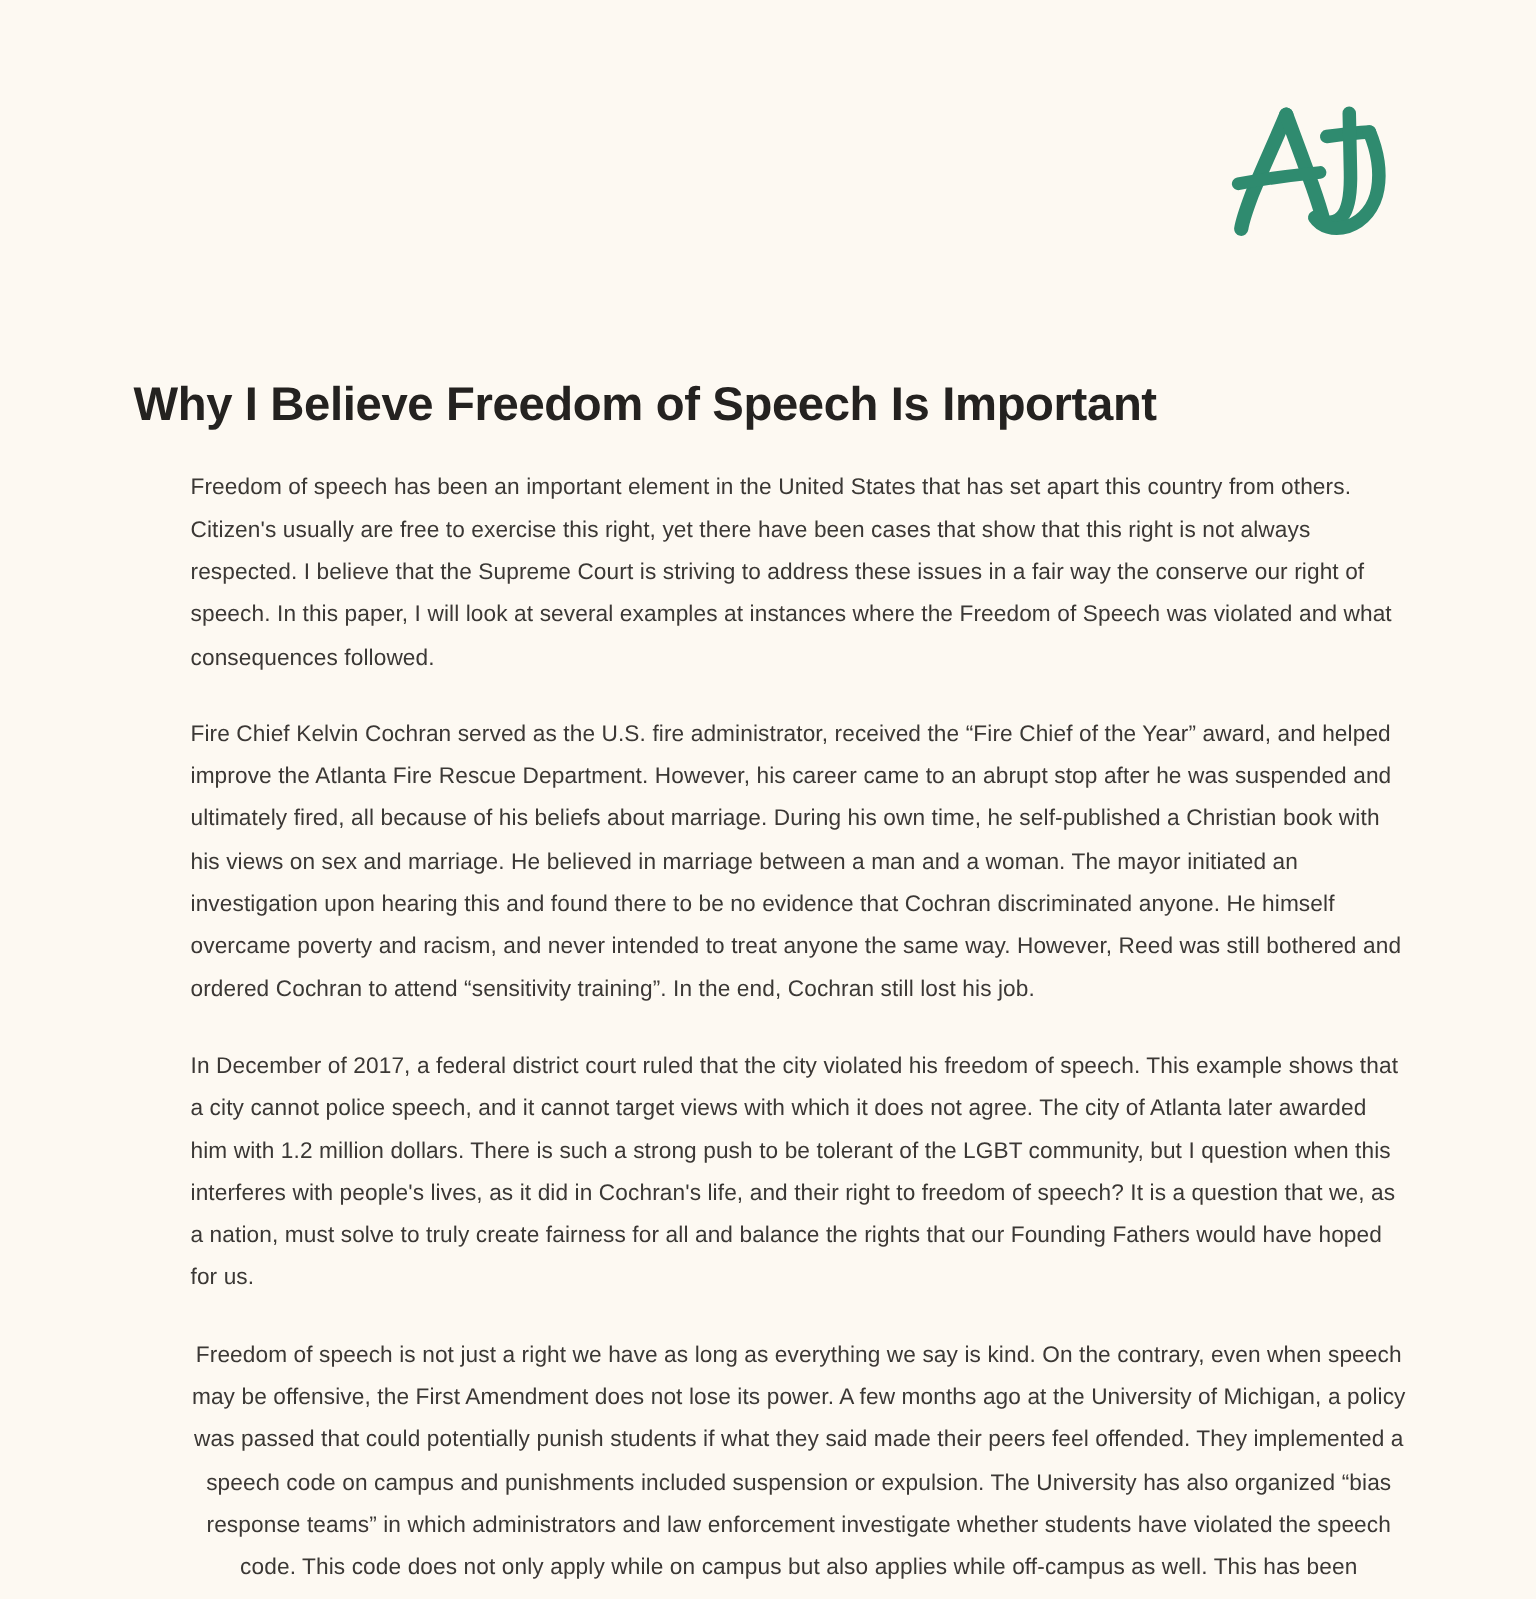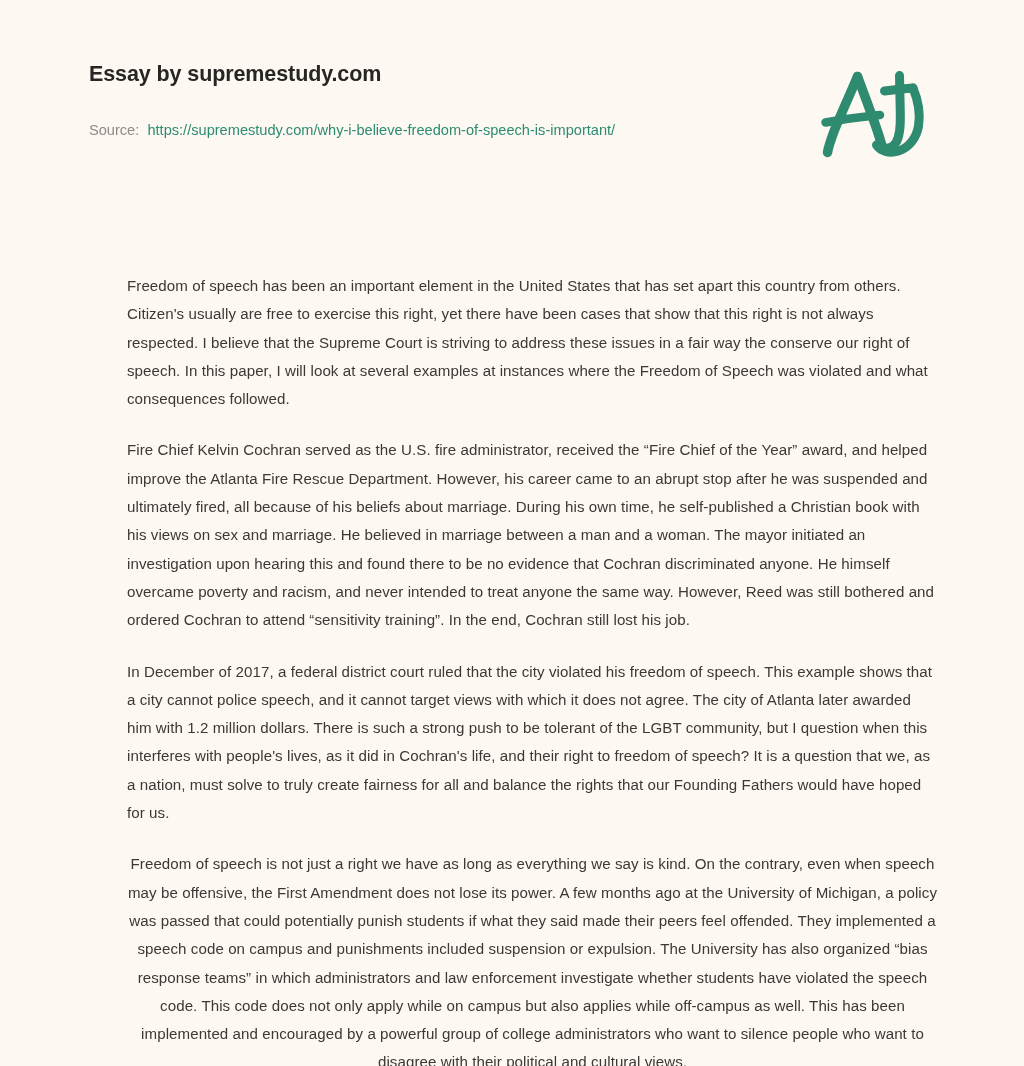--- a/index.html
+++ b/index.html
@@ -102,26 +102,21 @@
     text-align: center;
   }
 </style>
 </head>
 <body>
 
 <div class="page">
 
   <div class="header">
 
-    <div class="site-byline">Essay by supremestudy.com</div>
 
-    <div class="source-line">
-      <span class="source-label">Source:</span>
-      <span>&nbsp;</span><a class="source-url" href="#">https://supremestudy.com/why-i-believe-freedom-of-speech-is-important/</a>
-    </div>
 
     <div class="logo">
       <svg viewBox="0 0 120 112" xmlns="http://www.w3.org/2000/svg" fill="none" stroke="#2f8b6f" stroke-linecap="round" stroke-linejoin="round">
 
         <path d="M45.5 20.5 C40 34, 28 60, 22.5 74 C19.5 82, 16.5 90, 15.5 96.5" stroke-width="9.5"></path>
 
         <path d="M45.5 20.5 C50.5 34, 58 54, 63 68 C66.5 78, 69 86, 70.5 92" stroke-width="9.5"></path>
 
         <path d="M13.5 66.5 C24 64.5, 44 61.5, 58.5 60 C63 59.5, 66 59.2, 68 59" stroke-width="8.5"></path>
 
@@ -132,20 +127,21 @@
 
         <path d="M101 32 C106 44, 108.5 58, 106.5 70 C104.5 82, 97 91.5, 86.5 95
                  C77 98, 68.5 95, 64.5 89" stroke-width="9"></path>
       </svg>
     </div>
 
   </div>
 
   <div class="article">
 
+    <h1 class="doc-title">Why I Believe Freedom of Speech Is Important</h1>
 
     <div class="body-copy">
       <p>Freedom of speech has been an important element in the United States that has set apart this country from others. Citizen's usually are free to exercise this right, yet there have been cases that show that this right is not always respected. I believe that the Supreme Court is striving to address these issues in a fair way the conserve our right of speech. In this paper, I will look at several examples at instances where the Freedom of Speech was violated and what consequences followed.</p>
       <p>Fire Chief Kelvin Cochran served as the U.S. fire administrator, received the “Fire Chief of the Year” award, and helped improve the Atlanta Fire Rescue Department. However, his career came to an abrupt stop after he was suspended and ultimately fired, all because of his beliefs about marriage. During his own time, he self-published a Christian book with his views on sex and marriage. He believed in marriage between a man and a woman. The mayor initiated an investigation upon hearing this and found there to be no evidence that Cochran discriminated anyone. He himself overcame poverty and racism, and never intended to treat anyone the same way. However, Reed was still bothered and ordered Cochran to attend “sensitivity training”. In the end, Cochran still lost his job.</p>
       <p>In December of 2017, a federal district court ruled that the city violated his freedom of speech. This example shows that a city cannot police speech, and it cannot target views with which it does not agree. The city of Atlanta later awarded him with 1.2 million dollars. There is such a strong push to be tolerant of the LGBT community, but I question when this interferes with people's lives, as it did in Cochran's life, and their right to freedom of speech? It is a question that we, as a nation, must solve to truly create fairness for all and balance the rights that our Founding Fathers would have hoped for us.</p>
       <p>Freedom of speech is not just a right we have as long as everything we say is kind. On the contrary, even when speech may be offensive, the First Amendment does not lose its power. A few months ago at the University of Michigan, a policy was passed that could potentially punish students if what they said made their peers feel offended. They implemented a speech code on campus and punishments included suspension or expulsion. The University has also organized “bias response teams” in which administrators and law enforcement investigate whether students have violated the speech code. This code does not only apply while on campus but also applies while off-campus as well. This has been implemented and encouraged by a powerful group of college administrators who want to silence people who want to disagree with their political and cultural views.</p>
 
     </div>
 
   </div>

